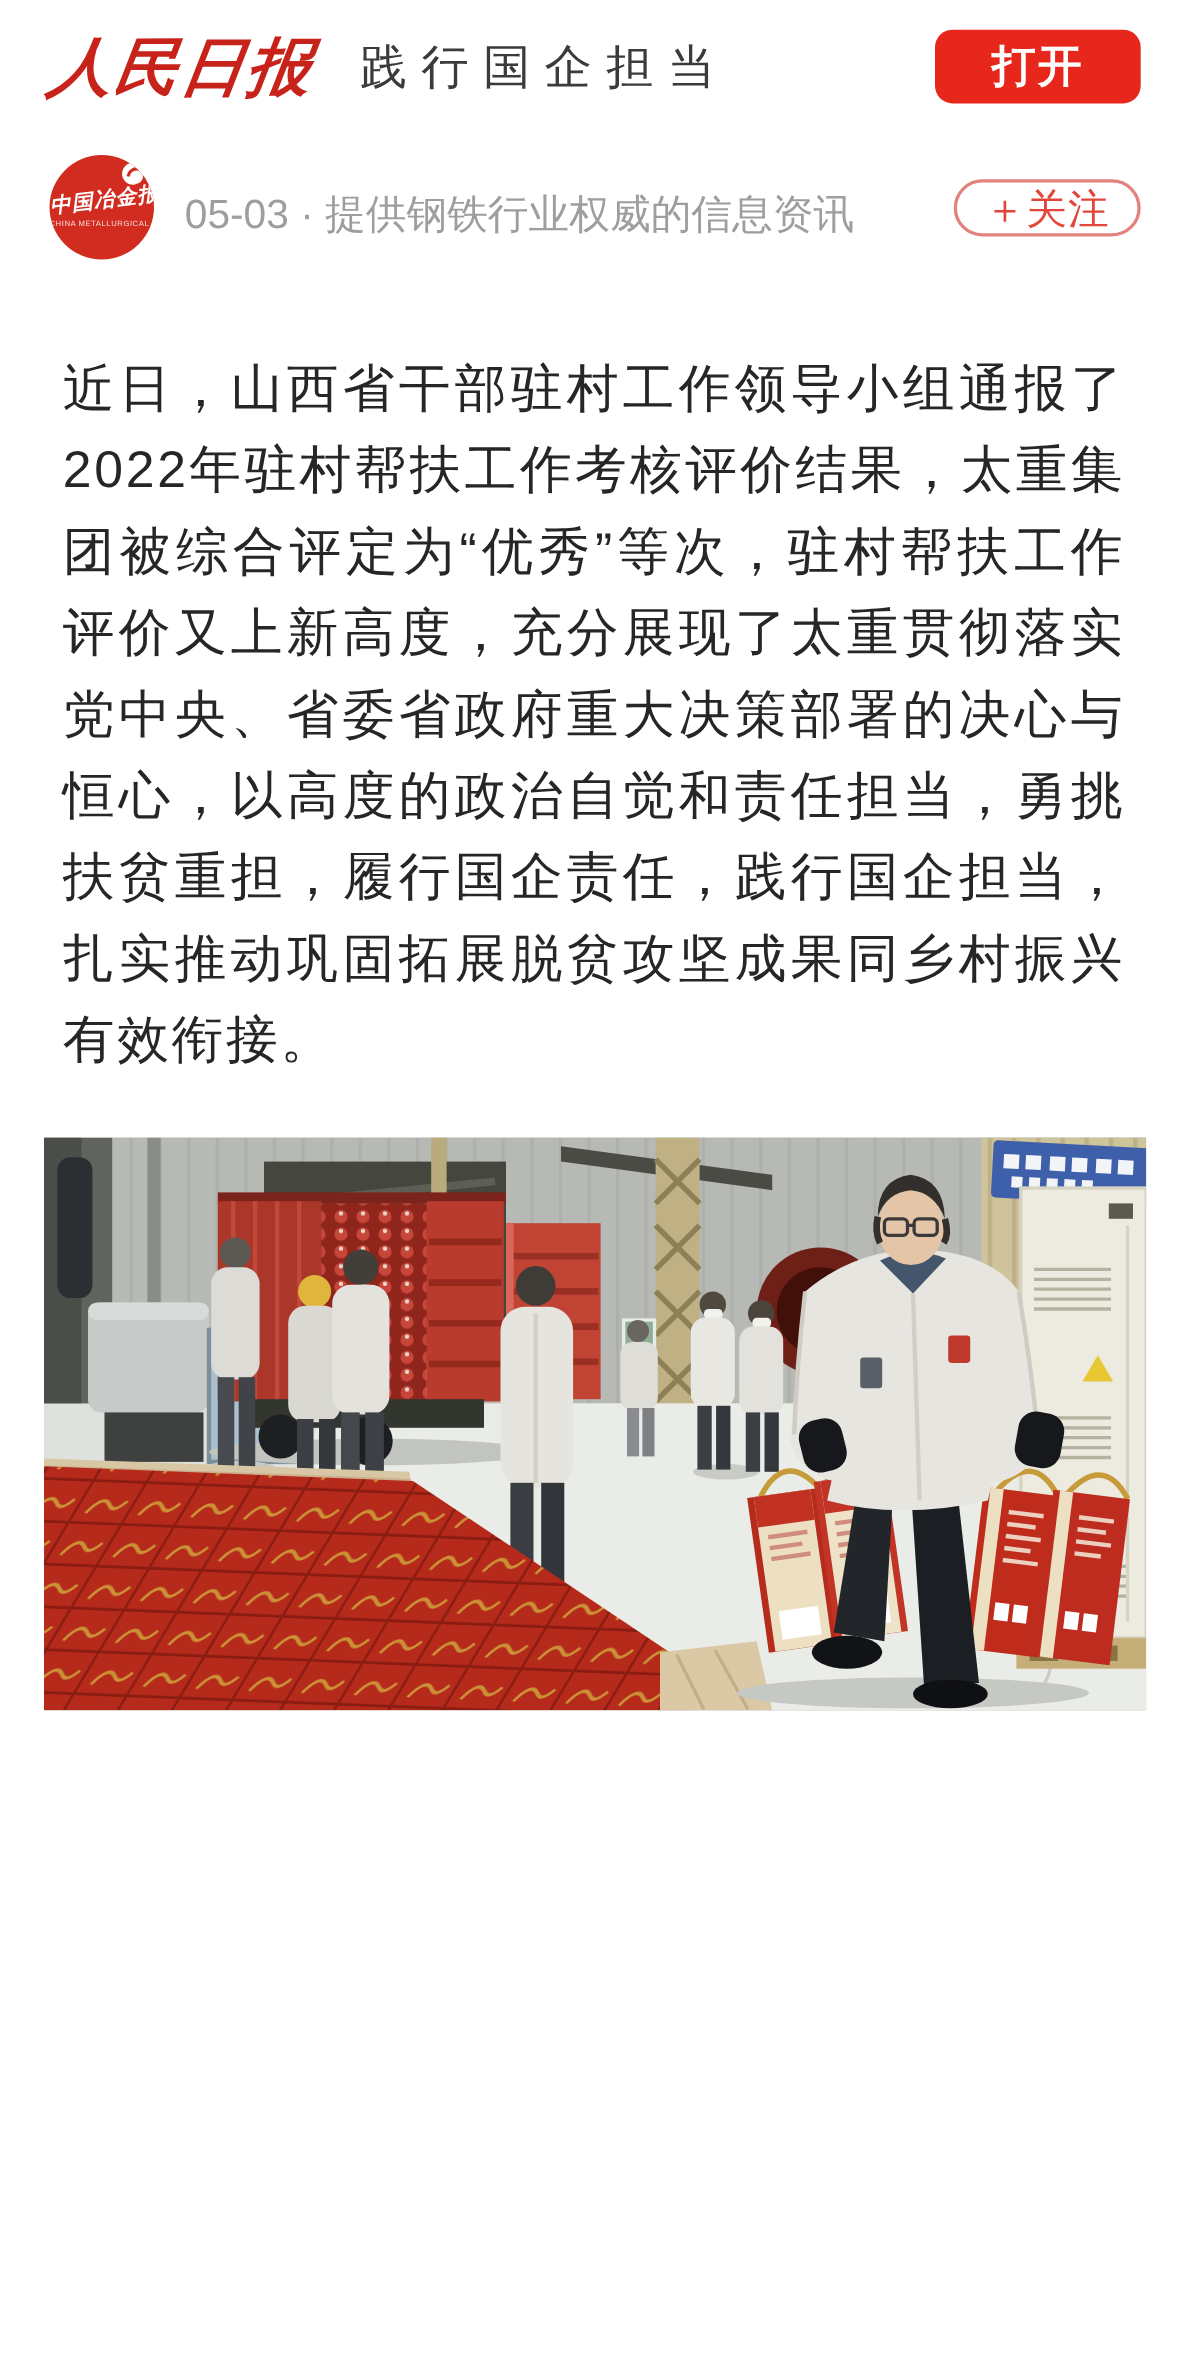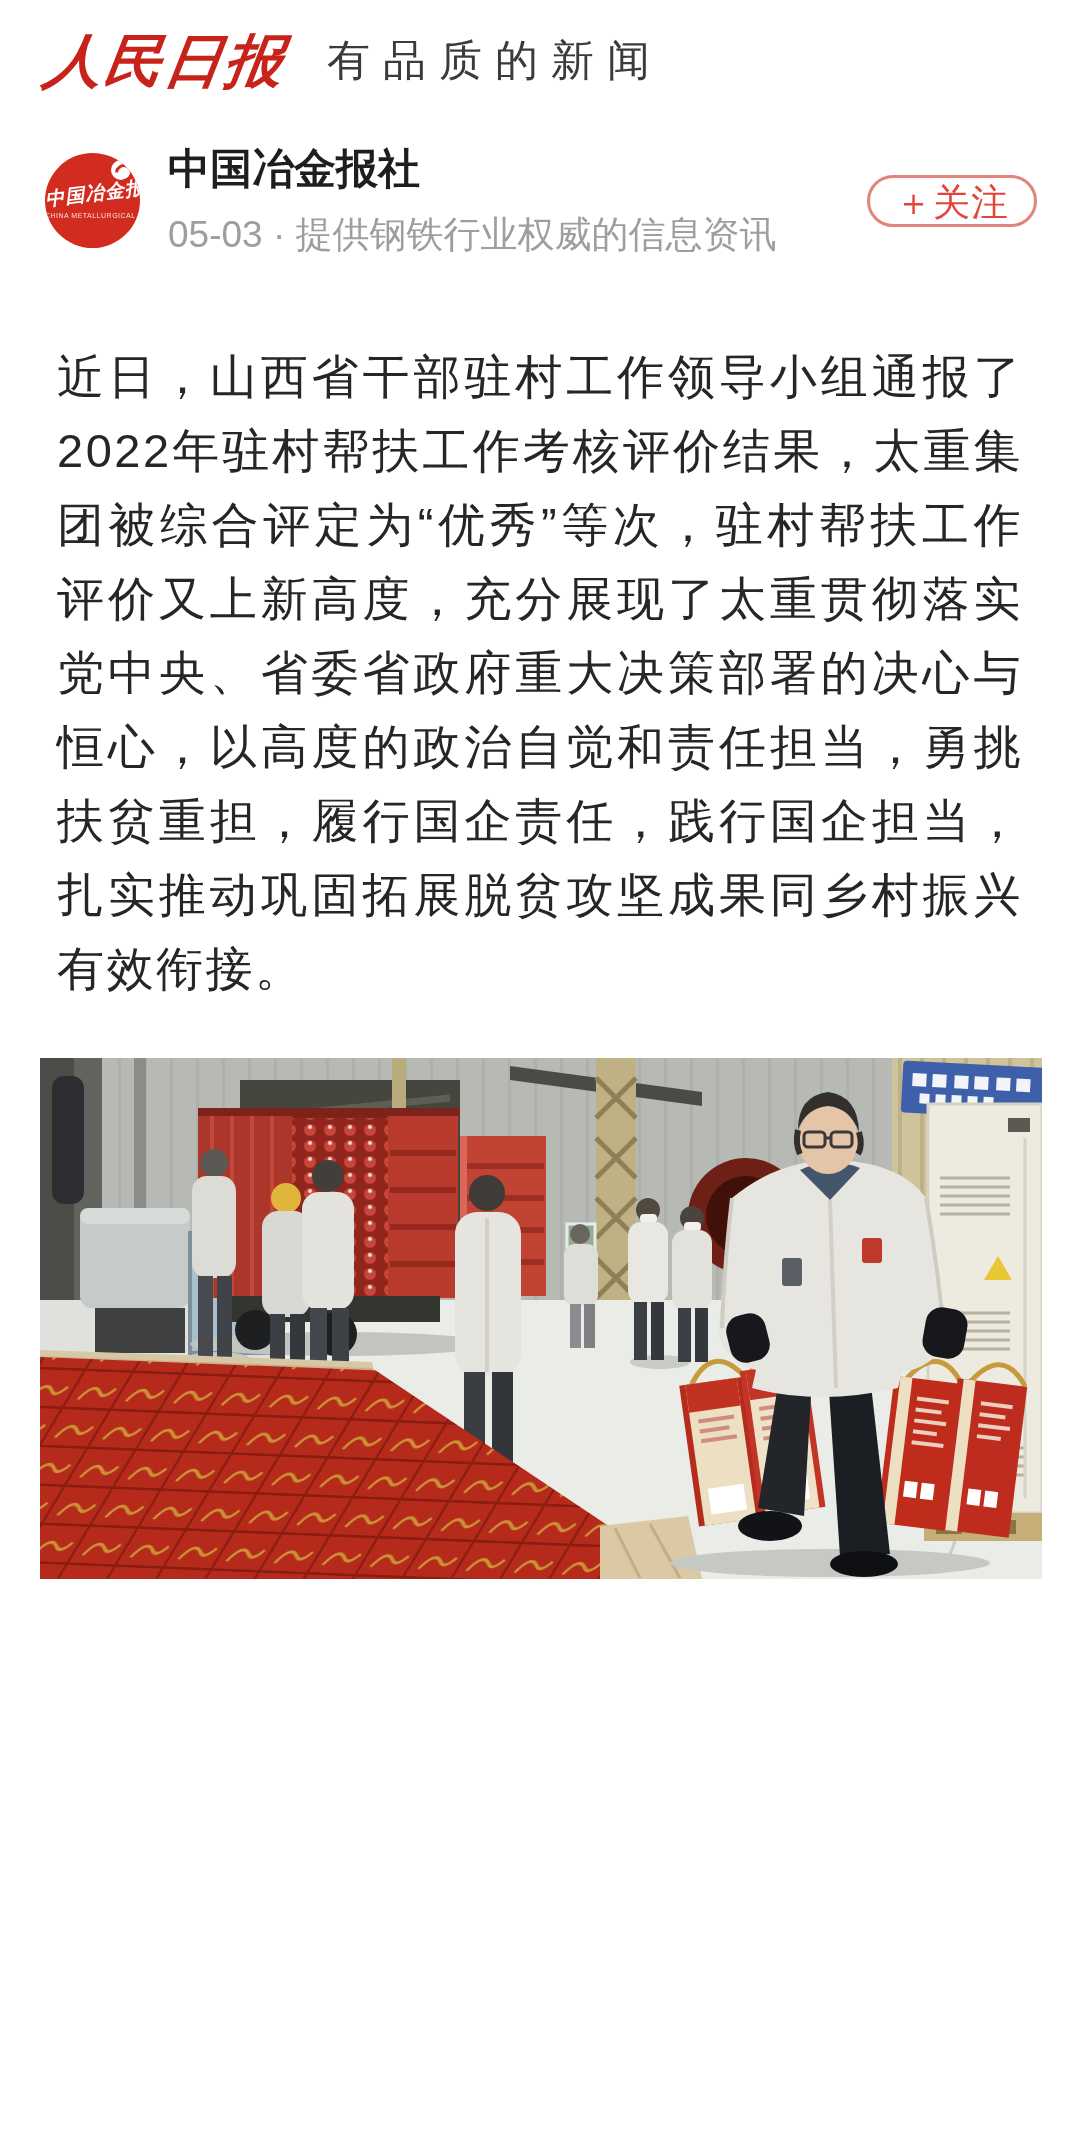--- a/index.html
+++ b/index.html
@@ -76,32 +76,32 @@
   .photo{margin:52px 0 0 40px;width:1002px;height:521px;overflow:hidden;background:#c9cbc7;}
   .photo svg{display:block;}
 </style>
 </head>
 <body>
 
 <div class="page">
 
   <header class="topbar">
     <div class="logo">人民日报</div>
-    <div class="slogan">有品质的新闻</div>
+    <div class="slogan">践行国企担当</div>
+    <button class="open-btn">打开</button>
   </header>
 
 
   <div class="author-row">
     <div class="avatar">
       <div class="avatar-line1">中国冶金报</div>
       <div class="avatar-line2">CHINA METALLURGICAL NEWS</div>
       <div class="avatar-emblem"></div>
     </div>
     <div class="author-info">
-      <div class="author-name">中国冶金报社</div>
       <div class="author-meta">05-03 · 提供钢铁行业权威的信息资讯</div>
     </div>
     <button class="follow-btn">＋关注</button>
   </div>
 
   <div class="article-body">
     <p>近日，山西省干部驻村工作领导小组通报了2022年驻村帮扶工作考核评价结果，太重集团被综合评定为“优秀”等次，驻村帮扶工作评价又上新高度，充分展现了太重贯彻落实党中央、省委省政府重大决策部署的决心与恒心，以高度的政治自觉和责任担当，勇挑扶贫重担，履行国企责任，践行国企担当，扎实推动巩固拓展脱贫攻坚成果同乡村振兴有效衔接。</p>
   </div>
 
   <figure class="photo">

